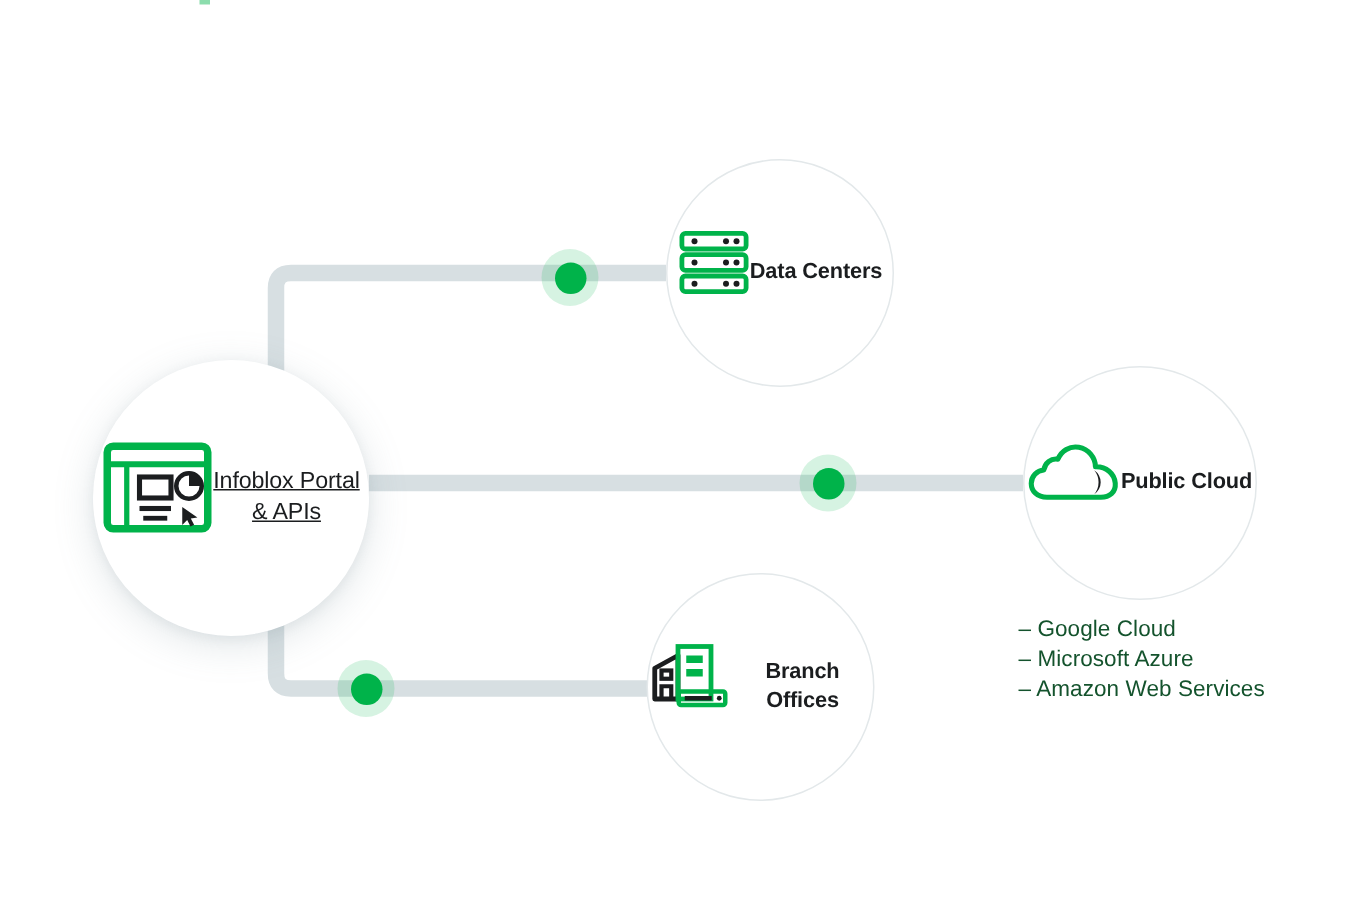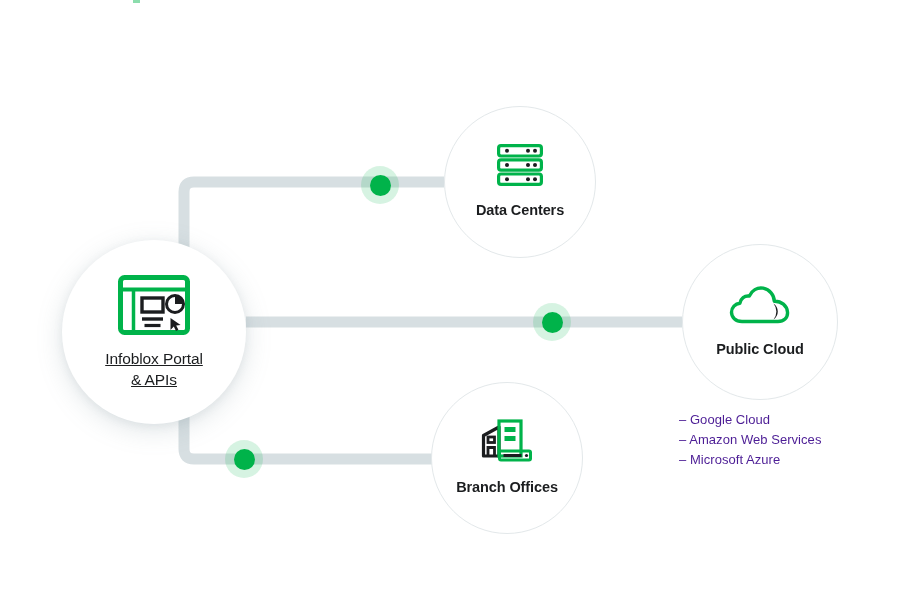--- a/index.html
+++ b/index.html
@@ -26,21 +26,21 @@
     width: 904px;
     height: 603px;
   }
 
   
   .node {
     position: absolute;
     border-radius: 50%;
     background: #ffffff;
     display: flex;
-    flex-direction: column;
+    flex-direction: row;
     align-items: center;
     justify-content: center;
     box-sizing: border-box;
   }
   .node.outlined {
     border: 1px solid #e3e8ea;
   }
   .node.hub {
     box-shadow: 0 6px 26px rgba(120,140,150,0.22),
                 0 2px 8px rgba(120,140,150,0.12);
@@ -104,22 +104,22 @@
   }
   #dot-datacenters  { left: 361px; top: 166px; }
   #dot-publicclouds { left: 533px; top: 303px; }
   #dot-branchoffices{ left: 225px; top: 440px; }
 
   
   #cloud-list {
     position: absolute;
     left: 679px;
     top: 410px;
-    color: #4c1d95;
-    font-size: 13px;
+    color: #14532d;
+    font-size: 15px;
     line-height: 20px;
     letter-spacing: 0.05px;
   }
   #cloud-list div { white-space: nowrap; }
 
   
   #top-artifact {
     position: absolute;
     left: 133px; top: 0px;
     width: 7px; height: 3px;
@@ -229,17 +229,17 @@
     </div>
     <div class="node-label">Public Cloud</div>
   </div>
 
   <div class="dot" id="dot-datacenters"></div>
   <div class="dot" id="dot-publicclouds"></div>
   <div class="dot" id="dot-branchoffices"></div>
 
   <div id="cloud-list">
     <div>– Google Cloud</div>
+    <div>– Microsoft Azure</div>
     <div>– Amazon Web Services</div>
-    <div>– Microsoft Azure</div>
   </div>
 
 </div>
 
 </body></html>

